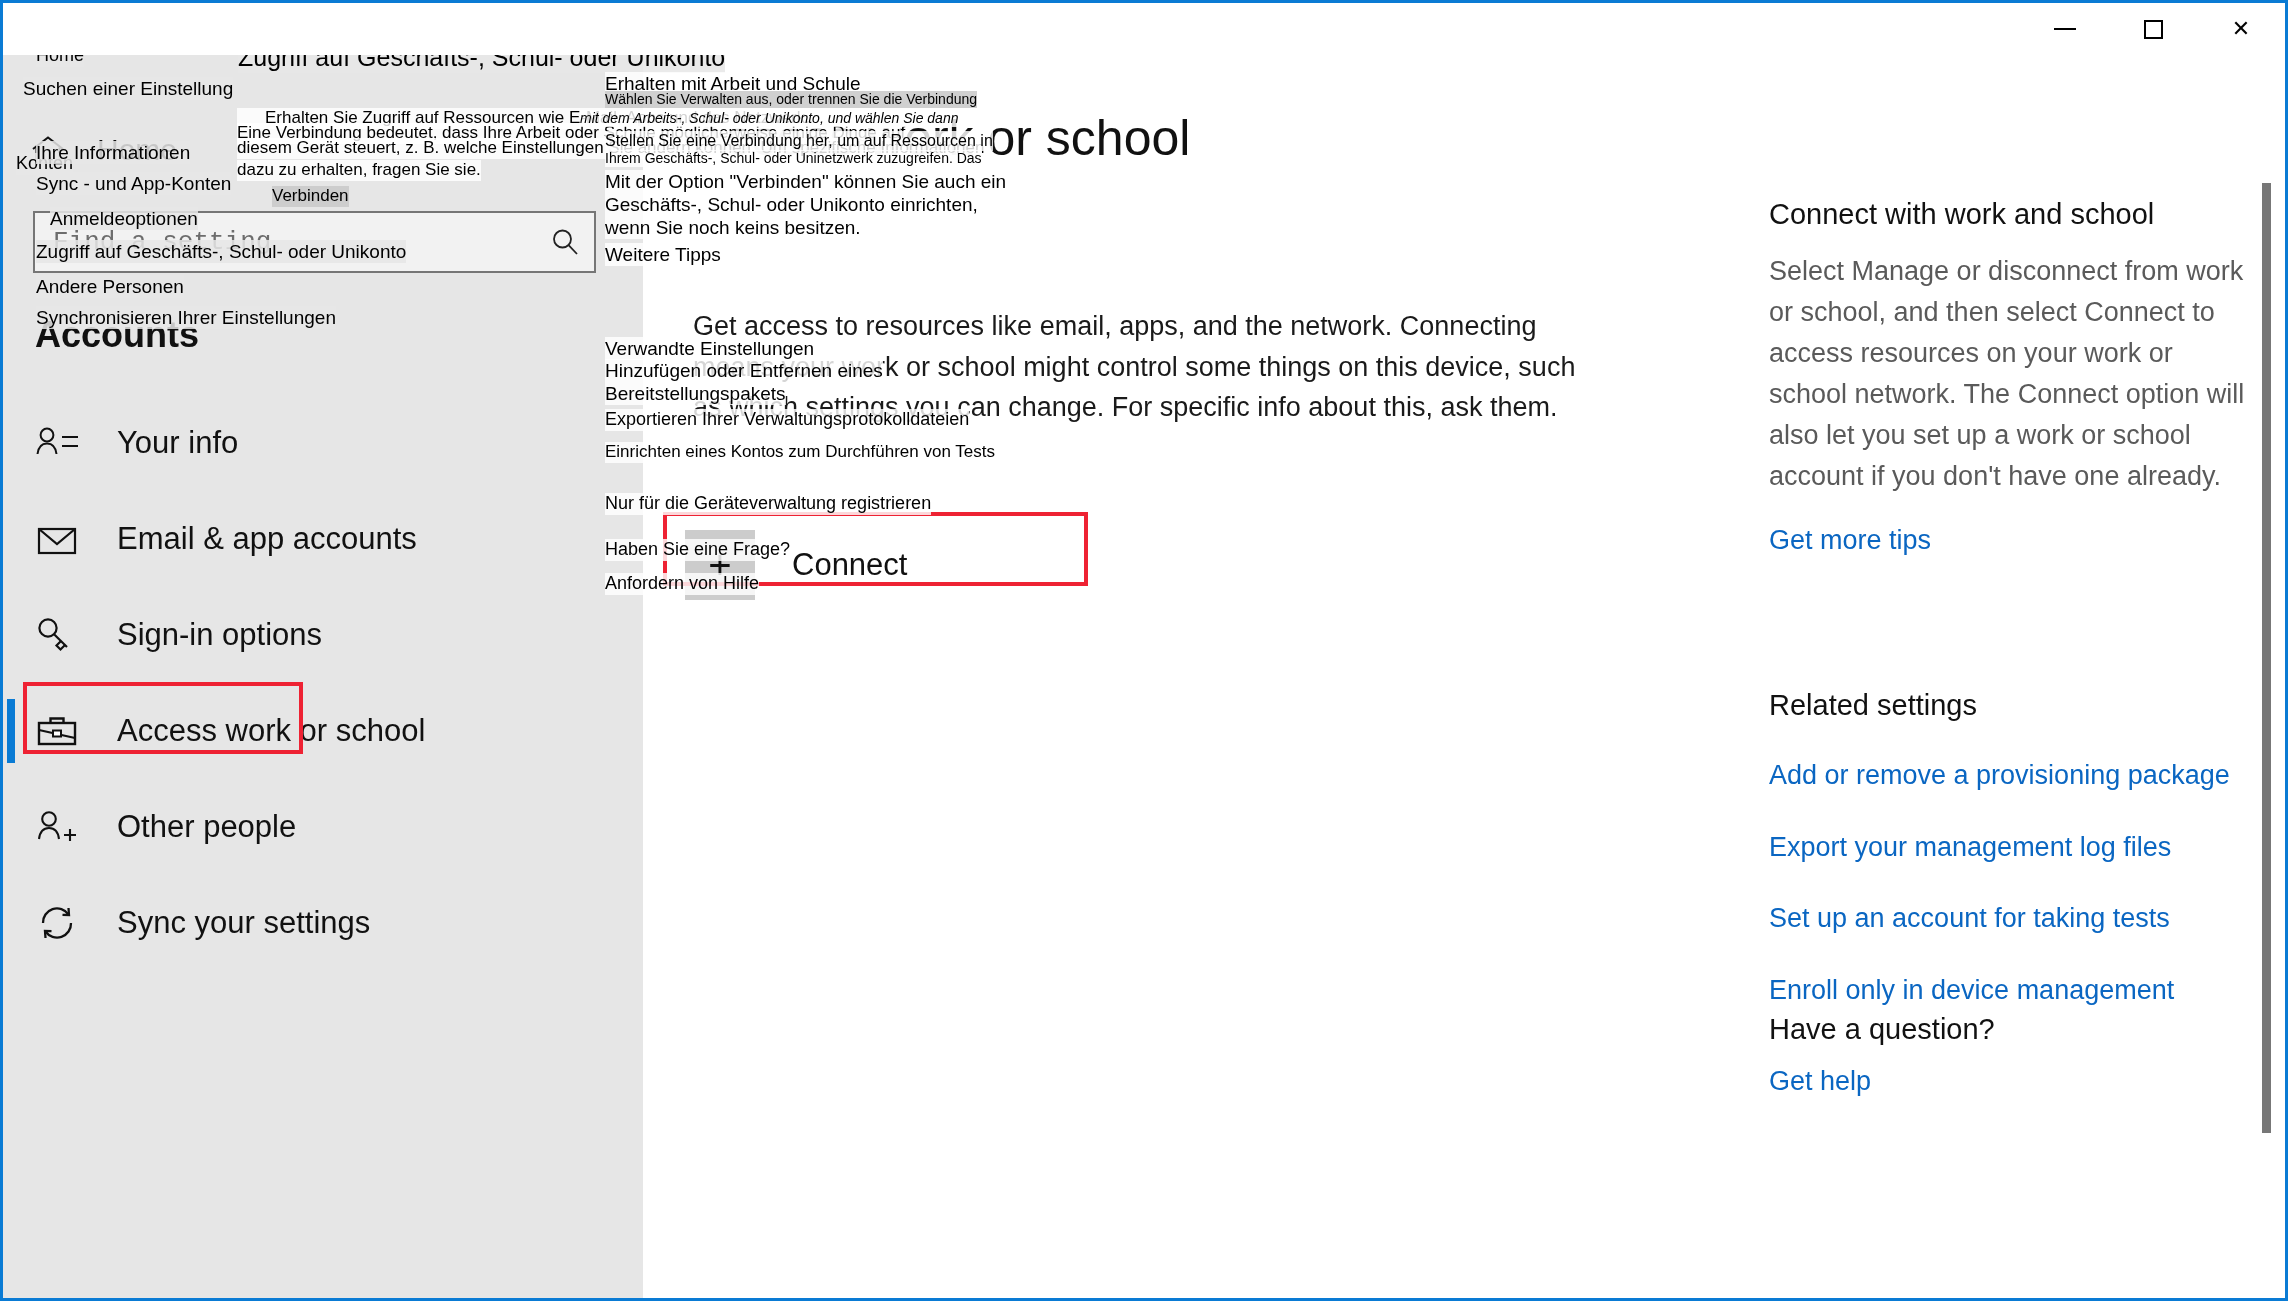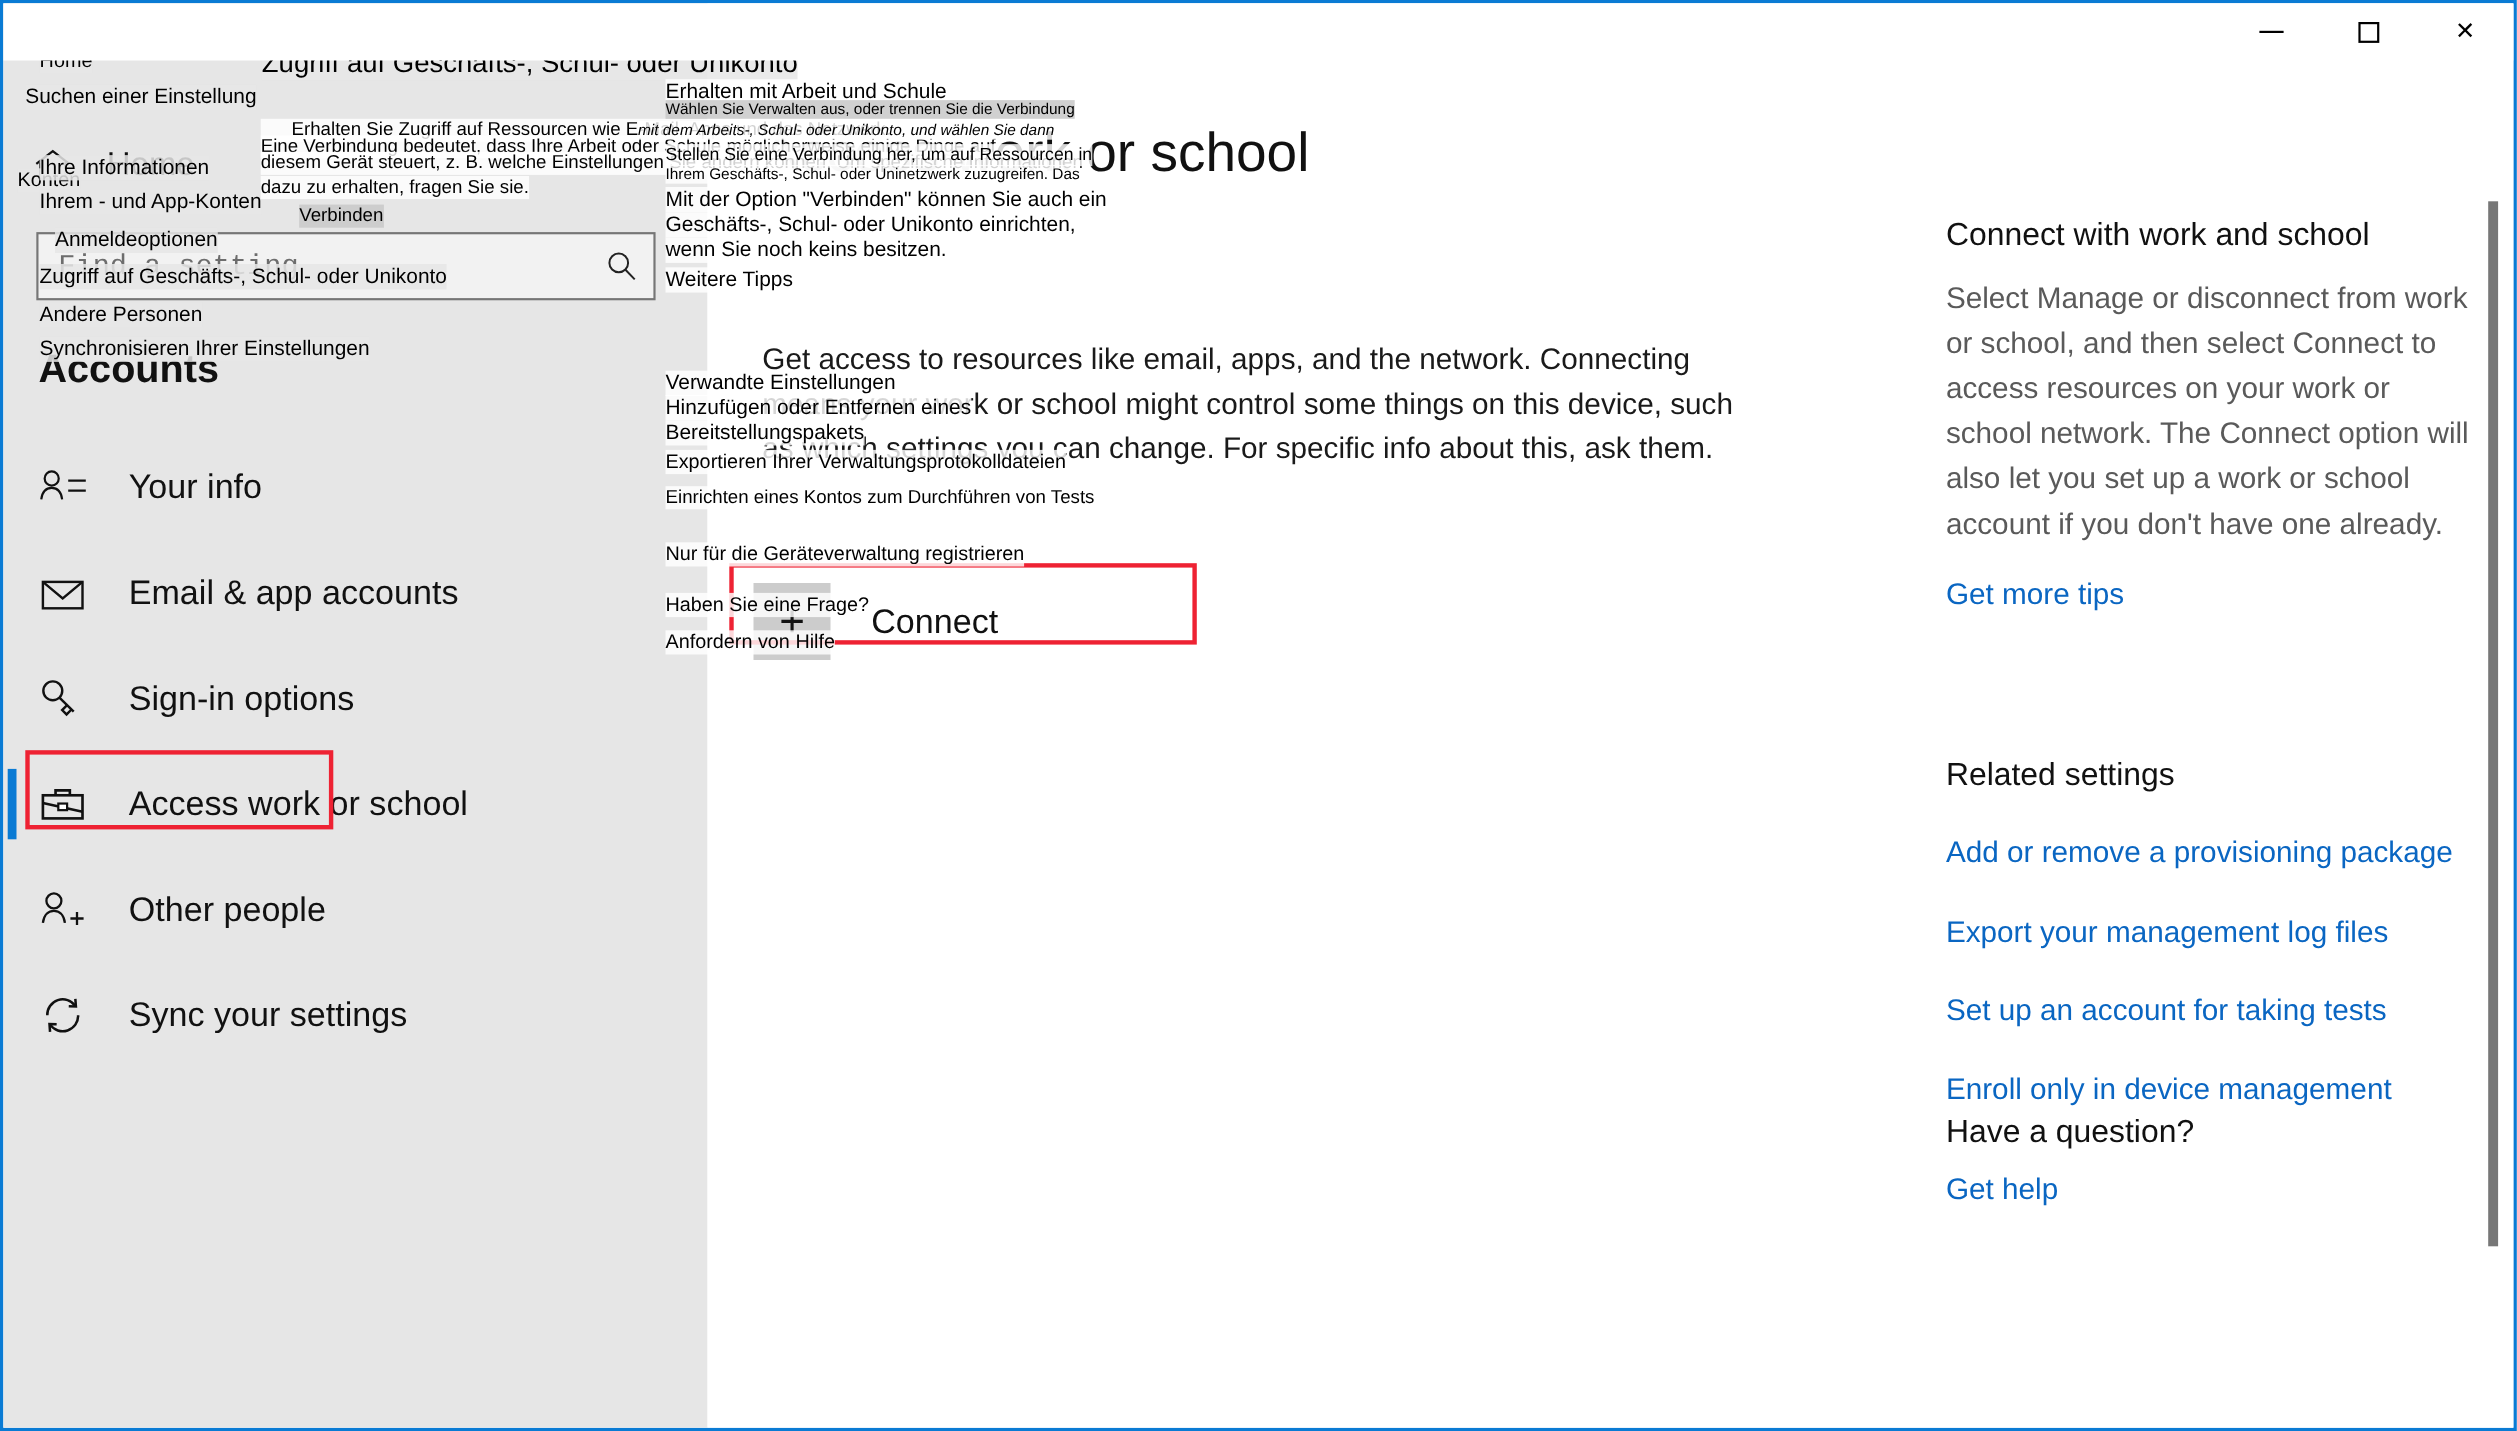--- a/index.html
+++ b/index.html
@@ -443,21 +443,21 @@
   <div id="scroll-track"></div>
   <div id="scroll-thumb"></div>
 
   <div id="de-layer">
 
     <div class="de ongray" style="left:45px; top:6px; font-size:17px;">Einstellungen</div>
     <div class="de ongray" style="left:33px; top:42px; font-size:18px;">Home</div>
     <div class="de ongray" style="left:20px; top:74px; font-size:19px;">Suchen einer Einstellung</div>
     <div class="de ongray" style="left:13px; top:150px; font-size:18px;">Konten</div>
     <div class="de ongray" style="left:33px; top:138px; font-size:19px;">Ihre Informationen</div>
-    <div class="de ongray" style="left:33px; top:169px; font-size:19px;">Ihrem - und App-Konten</div>
+    <div class="de ongray" style="left:33px; top:169px; font-size:19px;">Sync - und App-Konten</div>
     <div class="de ongray" style="left:33px; top:204px; font-size:19px;margin-left:14px;">Anmeldeoptionen</div>
     <div class="de ongray" style="left:33px; top:237px; font-size:19px;">Zugriff auf Geschäfts-, Schul- oder Unikonto</div>
     <div class="de ongray" style="left:33px; top:272px; font-size:19px;">Andere Personen</div>
     <div class="de ongray" style="left:33px; top:303px; font-size:19px;">Synchronisieren Ihrer Einstellungen</div>
 
     <div class="de ongray" style="left:235px; top:39px; font-size:25px;">Zugriff auf Geschäfts-, Schul- oder Unikonto</div>
 
     <div class="de onwhite" style="left:234px; top:105px; font-size:17px;padding-left:28px;">Erhalten Sie Zugriff auf Ressourcen wie E-Mail, Apps und das Netzwerk.</div>
     <div class="de onwhite" style="left:234px; top:120px; font-size:17px;">Eine Verbindung bedeutet, dass Ihre Arbeit oder Schule möglicherweise einige Dinge auf</div>
     <div class="de onwhite" style="left:234px; top:135px; font-size:17px;">diesem Gerät steuert, z. B. welche Einstellungen Sie ändern können. Um spezifische Informationen</div>

